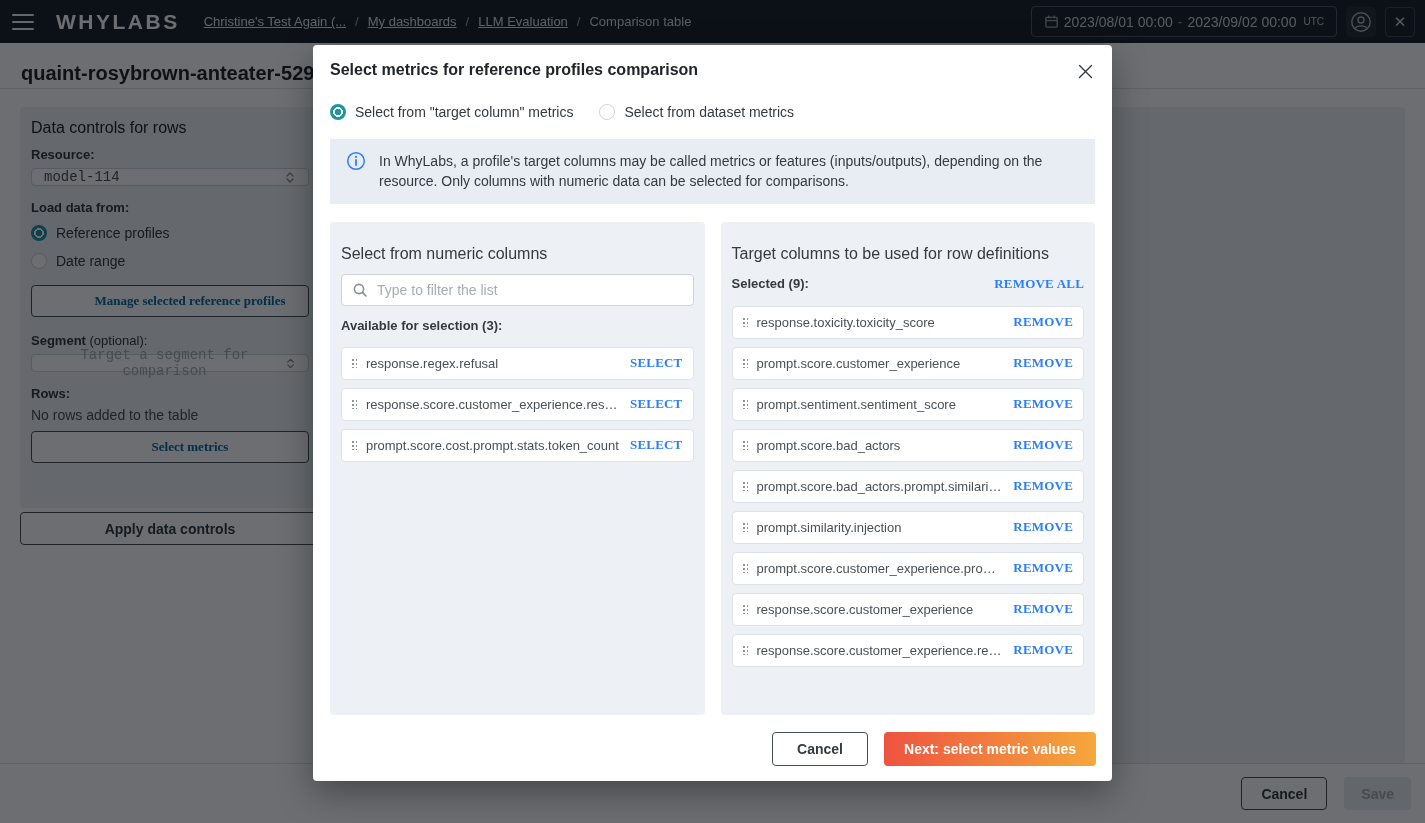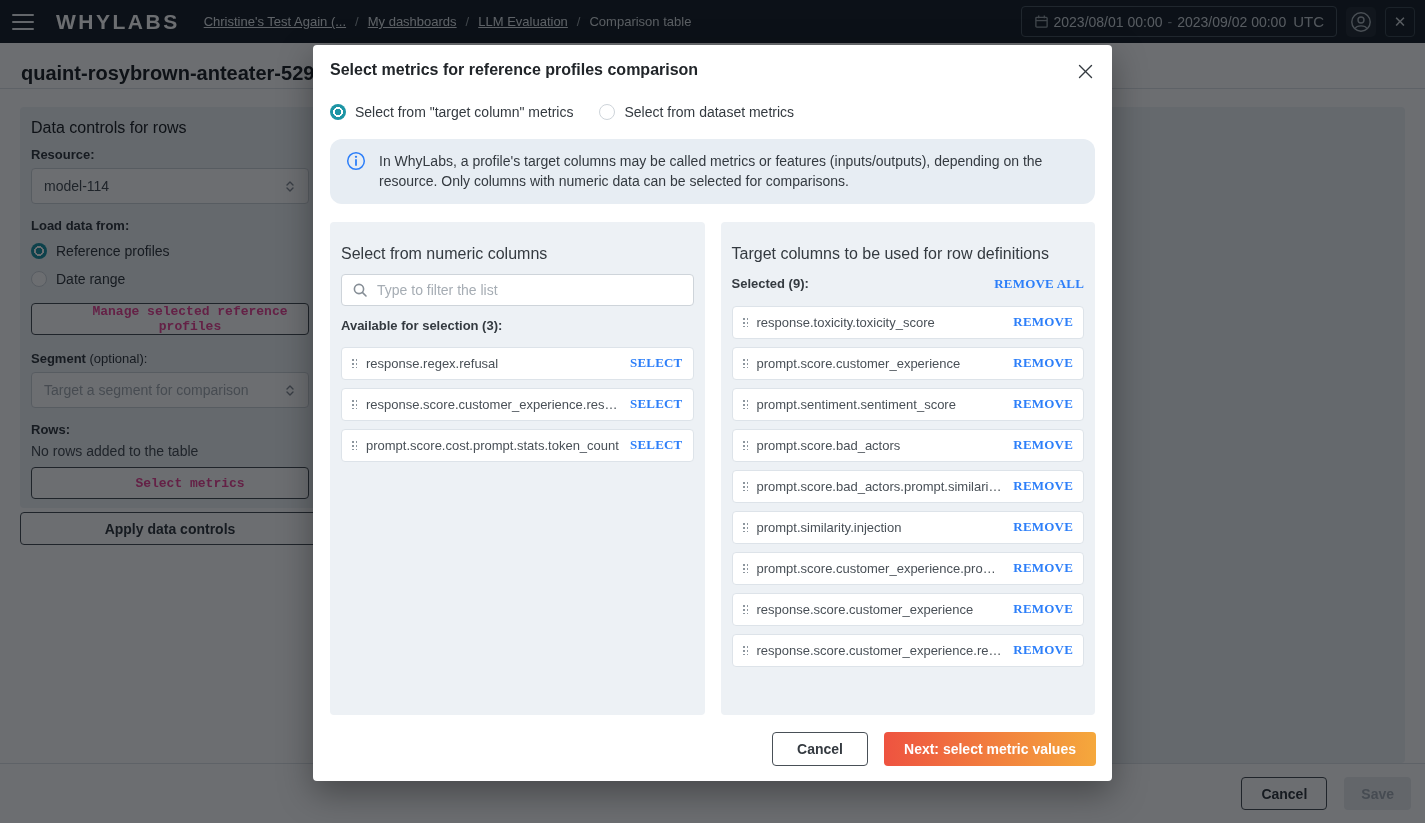--- a/index.html
+++ b/index.html
@@ -13,43 +13,43 @@
   .hamburger { width:22px; height:16px; display:flex; flex-direction:column; justify-content:space-between; cursor:pointer; margin-right:22px; }
   .hamburger span { display:block; height:2px; background:#e9ecef; border-radius:1px; }
   .logo { color:#fff; font-weight:700; font-size:21px; letter-spacing:2.5px; margin-right:24px; }
   .crumbs { display:flex; align-items:center; gap:9px; font-size:13px; }
   .crumb { color:#dde2e6; text-decoration:underline; cursor:pointer; white-space:nowrap; }
   .crumb.current { text-decoration:none; cursor:default; color:#d3d8dc; }
   .crumb-sep { color:#9aa1a7; }
   .header-right { margin-left:auto; display:flex; align-items:center; gap:9px; }
   .date-box { display:flex; align-items:center; gap:5px; border:1px solid #4a5761; border-radius:4px;
     height:31px; padding:0 12px; color:#ced4da; font-size:14px; cursor:pointer; }
-  .date-box .tz { font-size:15px; color:#c2c9cf; margin-left:2px; }
+  .date-box .tz { font-size:10px; color:#c2c9cf; margin-left:2px; }
   .avatar-btn { width:30px; height:30px; border-radius:5px; background:#262f37; display:flex; align-items:center; justify-content:center; cursor:pointer; }
   .header-close { width:30px; height:30px; border:1px solid #3f4a53; border-radius:4px; color:#cfd4d9;
     display:flex; align-items:center; justify-content:center; font-size:15px; cursor:pointer; background:transparent; }
 
   
   .page-title { position:absolute; left:21px; top:62px; font-size:20px; color:#212529; }
   .title-divider { position:absolute; top:88px; left:0; right:0; height:1px; background:#dee2e6; }
 
   .data-card { position:absolute; left:20px; top:107px; width:300px; height:401px;
     background:#eef2f5; border-radius:4px; padding:12px 11px; }
   .card-title { font-size:16px; color:#212529; margin-bottom:10px; }
   .field-label { font-size:13px; font-weight:700; color:#343a40; margin-bottom:6px; }
   .field-label .optional { font-weight:400; }
-  .select-box { height:36px; background:#fff; border:1px solid #ced4da; border-radius:4px;
+  .select-box { height:18px; background:#fff; border:1px solid #ced4da; border-radius:4px;
     display:flex; align-items:center; justify-content:space-between; padding:0 12px; font-size:14px;
-    color:#495057; cursor:pointer; margin-bottom:14px; }
+    color:#495057; cursor:pointer; margin-bottom:14px;font-family:Liberation Mono, monospace; }
   .select-box .placeholder { color:#a6adb4;text-align:center; }
   .radio-row { display:flex; align-items:center; gap:9px; height:24px; margin-bottom:4px; font-size:14px; color:#343a40; cursor:pointer; }
   .radio-circle { width:16px; height:16px; border-radius:50%; border:1px solid #ced4da; background:#fff; flex:none; }
   .radio-circle.on { border:none; background:radial-gradient(circle, #1d95a5 0 3px, #fff 3.2px 4.8px, #1d95a5 5px 100%); }
   .outline-btn { width:100%; height:32px; background:#fff; border:1px solid #495057; border-radius:4px;
-    font-family:Liberation Mono, monospace; font-size:13px; font-weight:700; color:#ec4899; cursor:pointer;padding-left:40px; }
+    font-family:Liberation Serif, serif; font-size:13px; font-weight:700; color:#0369a1; cursor:pointer;padding-left:40px; }
   .manage-btn { margin:8px 0 16px; }
   .plain-text { font-size:14px; color:#495057; margin-bottom:8px; }
   .apply-btn { position:absolute; left:20px; top:512px; width:300px; height:33px; background:#fff;
     border:1px solid #495057; border-radius:4px; font-family:inherit; font-size:14px; font-weight:700; color:#343a40; cursor:pointer; }
 
   .content-panel { position:absolute; left:340px; top:107px; right:20px; bottom:60px; background:#eef2f5; border-radius:4px; }
 
   .page-footer { position:absolute; left:0; right:0; bottom:0; height:60px; background:#fff;
     border-top:1px solid #dee2e6; display:flex; align-items:center; justify-content:flex-end; gap:17px; padding-right:14px; }
   .pf-cancel { height:33px; padding:0 19px; background:#fff; border:1px solid #495057; border-radius:4px;
@@ -61,21 +61,21 @@
   .overlay { position:absolute; inset:0; background:rgba(2,6,10,0.58); z-index:10; }
   .modal { position:absolute; left:313px; top:45px; width:799px; height:736px; background:#fff;
     border-radius:4px; z-index:20; box-shadow:0 12px 34px rgba(0,0,0,0.35); }
   .modal-head { display:flex; align-items:flex-start; justify-content:space-between; padding:16px 16px 0 17px; }
   .modal-title { font-size:16px; font-weight:700; color:#212529; }
   .modal-close { background:none; border:none; cursor:pointer; padding:2px; line-height:0; }
 
   .radio-group { display:flex; align-items:center; gap:26px; margin:22px 17px 0; }
   .m-radio { display:flex; align-items:center; gap:9px; font-size:14px; color:#343a40; cursor:pointer; }
 
-  .info-banner { margin:19px 17px 0; background:#e7edf3; border-radius:12px; padding:12px 16px;
+  .info-banner { margin:19px 17px 0; background:#e7edf3; border-radius:0; padding:12px 16px;
     display:flex; gap:13px; font-size:14px; color:#343a40; line-height:1.45; }
   .info-banner .txt { max-width:690px; }
 
   .panels { display:flex; gap:16px; margin:18px 17px 0; height:493px; }
   .panel { flex:1; background:#edf1f5; border-radius:4px; padding:12px 11px; overflow:hidden; }
   .panel-title { font-size:16px; color:#343a40; margin:11px 0 11px; font-weight:400; }
   .search-box { height:32px; background:#fff; border:1px solid #ced4da; border-radius:4px;
     display:flex; align-items:center; padding:0 10px; gap:9px; }
   .search-box input { border:none; outline:none; flex:1; font-family:inherit; font-size:14px; color:#495057; background:transparent; }
   .search-box input::placeholder { color:#a6adb4; }

